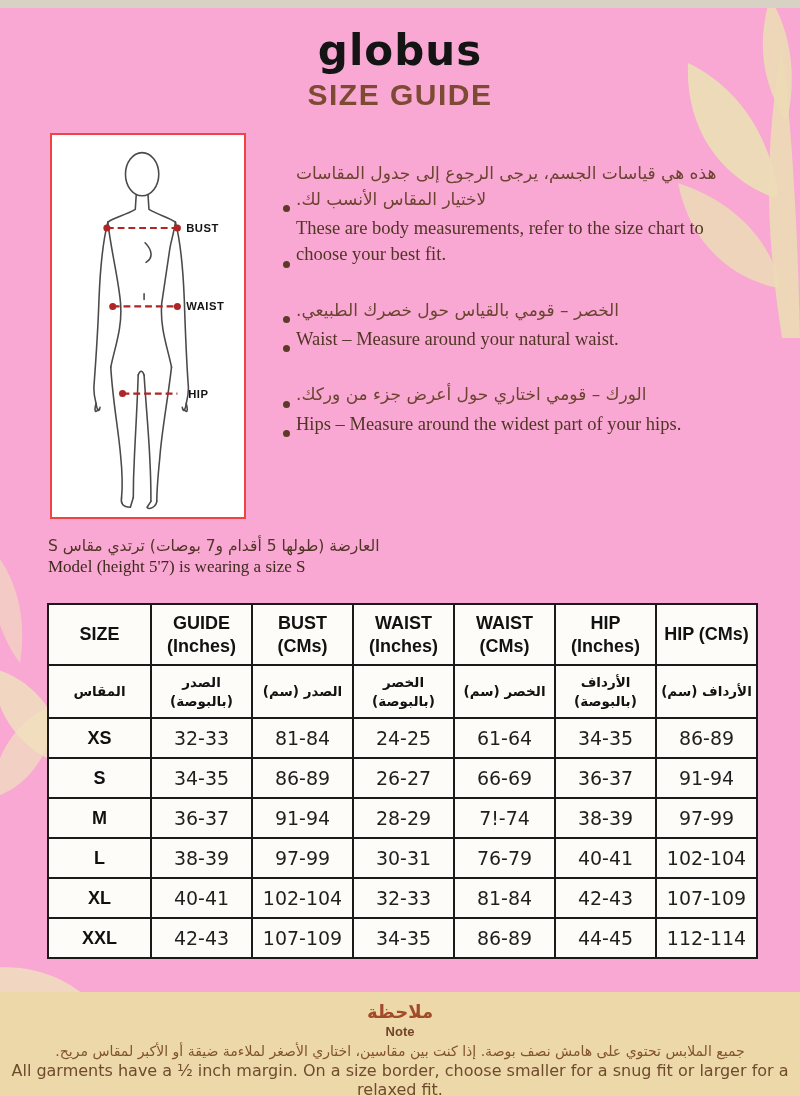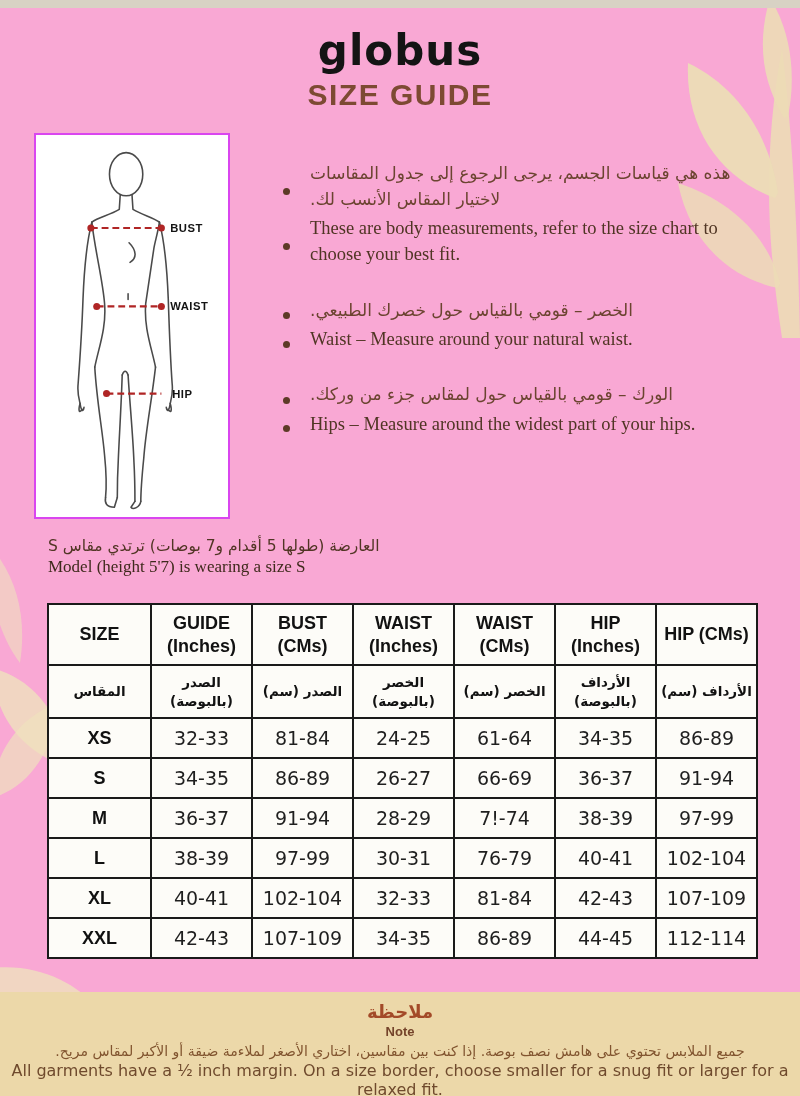--- a/index.html
+++ b/index.html
@@ -18,29 +18,29 @@
     font-family:"DejaVu Sans", sans-serif; font-weight:600; font-size:42px;
     color:#141414; letter-spacing:1px; line-height:1.1;
   }
   .title {
     font-family:"Liberation Sans", sans-serif; font-weight:bold; font-size:30px;
     color:#7d4a33; letter-spacing:1.5px; margin-top:4px;
   }
 
   
   .diagram {
-    position:absolute; left:34px; top:125px; width:196px; height:386px;
-    background:#ffffff; border:2px solid #d946ef;
+    position:absolute; left:50px; top:125px; width:196px; height:386px;
+    background:#ffffff; border:2px solid #ef4444;
   }
   .diagram svg { width:100%; height:100%; display:block; }
 
   
   .instructions { position:absolute; left:283px; top:153px; width:452px; }
   .inst-section { margin-bottom:30px; }
-  .inst-item { display:flex; gap:20px; align-items:center; }
+  .inst-item { display:flex; gap:6px; align-items:flex-end; }
   .inst-item + .inst-item { margin-top:3px; }
   .bullet {
     flex:0 0 auto; width:7px; height:7px; border-radius:50%;
     background:#5d3a26; margin-top:10px;
   }
   .inst-text-ar {
     font-family:"DejaVu Sans", sans-serif; font-size:17px; line-height:1.5;
     color:#6b4430; text-align:left;
   }
   .inst-text-en {
@@ -205,21 +205,21 @@
       </div>
       <div class="inst-item">
         <span class="bullet"></span>
         <span class="inst-text-en">Waist – Measure around your natural waist.</span>
       </div>
     </div>
 
     <div class="inst-section">
       <div class="inst-item">
         <span class="bullet"></span>
-        <span class="inst-text-ar" dir="rtl">الورك – قومي بالقياس حول لمقاس جزء من وركك.</span>
+        <span class="inst-text-ar" dir="rtl">الورك – قومي اختاري حول أعرض جزء من وركك.</span>
       </div>
       <div class="inst-item">
         <span class="bullet"></span>
         <span class="inst-text-en">Hips – Measure around the widest part of your hips.</span>
       </div>
     </div>
 
   </div>
 
   <div class="model-note">

